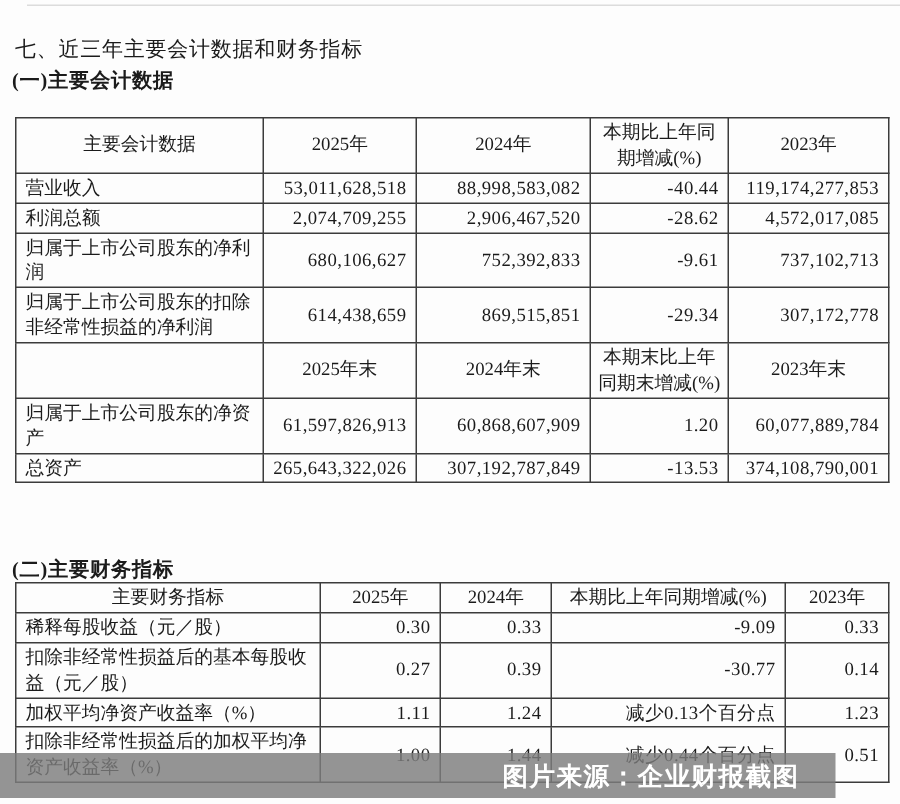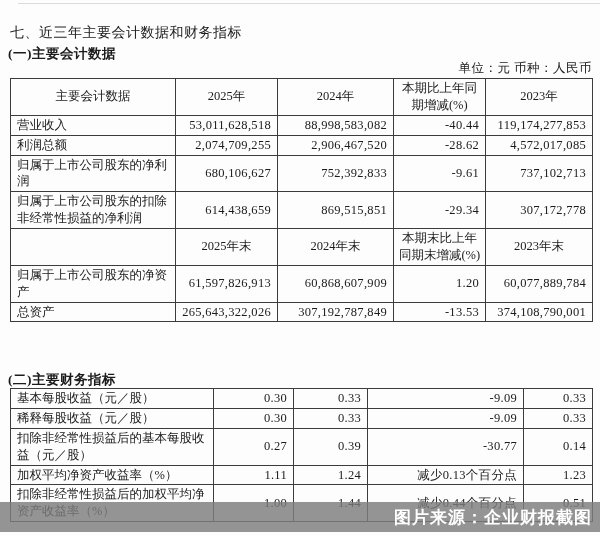--- a/index.html
+++ b/index.html
@@ -52,41 +52,40 @@
     text-align:left;
     padding:1px 9px 1px 6px;
   }
   td.num{
     text-align:right;
     white-space:nowrap;
     letter-spacing:0.3px;
     padding-right:5px;
   }
   .watermark{
-    position:absolute;left:0;top:502px;width:600px;height:30px;
+    position:absolute;left:0;top:502px;width:557px;height:30px;
     background:rgba(124,124,124,0.82);
     display:flex;align-items:center;justify-content:flex-end;
-    padding-right:8px;box-sizing:border-box;
+    padding-right:24px;box-sizing:border-box;
     font-family:"Liberation Sans","DejaVu Sans",sans-serif;
     font-weight:bold;font-size:17px;color:#ffffff;
     letter-spacing:1px;
   }
 </style>
 </head>
 <body>
 
 <div class="page">
 
   <div class="topline"></div>
 
   <div class="doc-title">七、近三年主要会计数据和财务指标</div>
 
   <div class="sec-heading sec1">(一)主要会计数据</div>
 
-  <div class="unit-note">单位：元  币种：人民币</div>
 
   <table class="fin" id="t1">
     <colgroup>
       <col style="width:165px">
         <col style="width:102px">
         <col style="width:116px">
       <col style="width:92px">
         <col style="width:107px">
     </colgroup>
     <tbody>
@@ -154,25 +153,25 @@
   <table class="fin" id="t2">
     <colgroup>
       <col style="width:203px">
         <col style="width:80px">
         <col style="width:74px">
       <col style="width:156px">
         <col style="width:69px">
     </colgroup>
     <tbody>
         <tr>
-          <td class="lbl">基本每股收益（元／股）</td>
-          <td class="num">0.30</td>
-          <td class="num">0.33</td>
-          <td class="num">-9.09</td>
-          <td class="num">0.33</td>
+          <th>主要财务指标</th>
+          <th>2025年</th>
+          <th>2024年</th>
+          <th>本期比上年同期增减(%)</th>
+          <th>2023年</th>
         </tr>
         <tr>
           <td class="lbl">稀释每股收益（元／股）</td>
           <td class="num">0.30</td>
           <td class="num">0.33</td>
           <td class="num">-9.09</td>
           <td class="num">0.33</td>
         </tr>
         <tr>
           <td class="lbl">扣除非经常性损益后的基本每股收益（元／股）</td>

